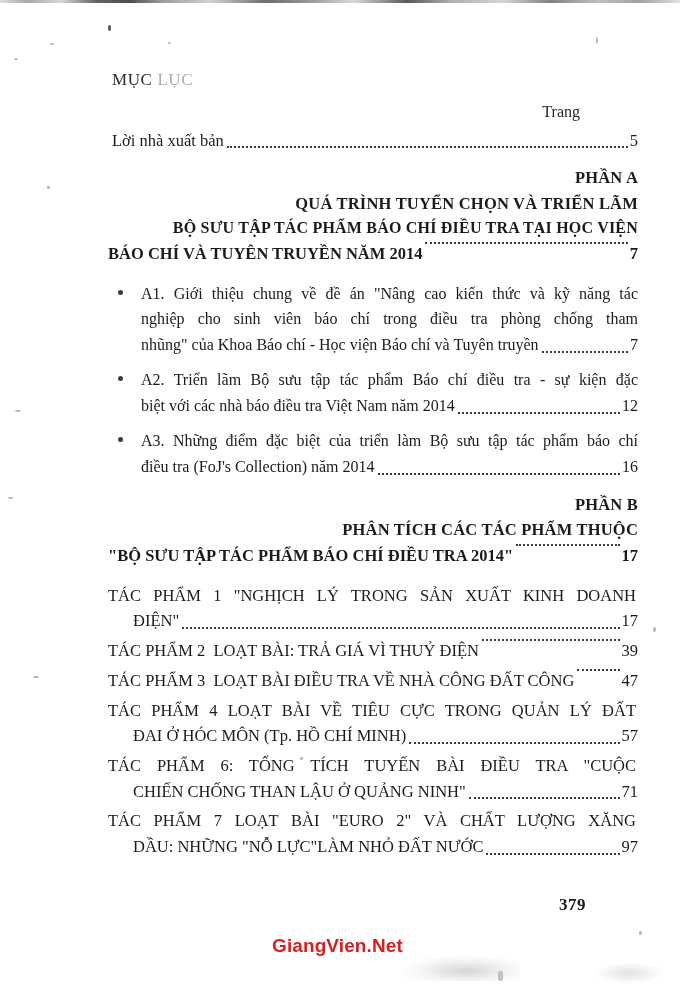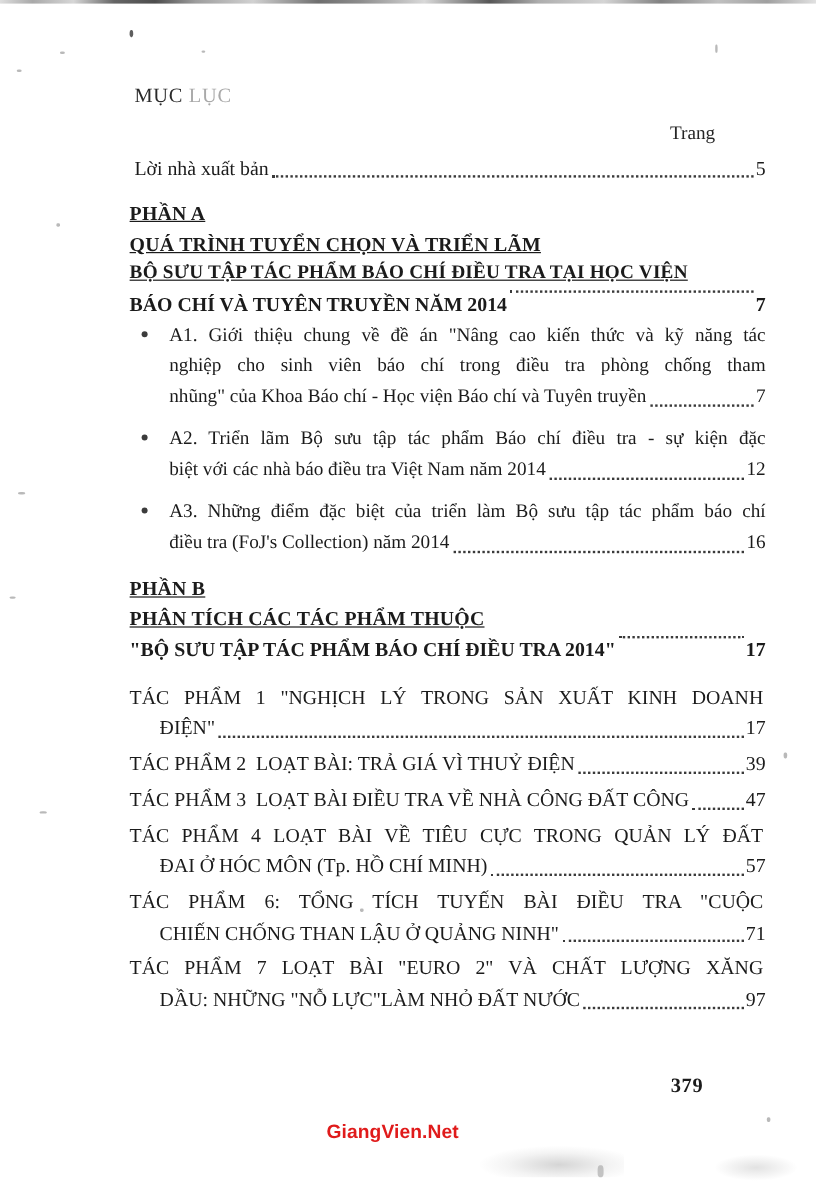--- a/index.html
+++ b/index.html
@@ -74,21 +74,21 @@
     left: 112px;
     top: 70px;
     font-size: 17px;
     letter-spacing: .6px;
     color: #2a2a2a;
   }
   .toc-title .fade { color: #a9a9a9; }
 
   .trang-label {
     position: absolute;
-    right: 32px;
+    right: 48px;
     top: 103px;
     font-size: 16px;
     color: #262626;
   }
 
   .content {
     position: absolute;
     left: 108px;
     top: 128px;
     width: 530px;
@@ -113,38 +113,37 @@
 
   
   .entry-simple {
     margin-left: 4px;
     margin-bottom: 10px;
   }
 
   
   .part-block { margin-top: 12px; }
   .part-line {
-    text-align: left;
+    text-align: right;
     font-weight: bold;
     font-size: 16.5px;
     line-height: 1.55;
     letter-spacing: .2px;
-    text-decoration: underline;
   }
   .part-line.small-caps-head { font-size: 16px; }
   .part-last {
     display: flex;
     font-weight: bold;
     font-size: 16.5px;
     line-height: 1.55;
   }
   .part-last .txt { white-space: pre; }
 
   
-  .bullets { }
+  .bullets { margin-top: 14px; }
   .bullet-item {
     position: relative;
     padding-left: 33px;
     margin-bottom: 9px;
     font-size: 16px;
     line-height: 1.62;
   }
   .bullet-item .dot {
     position: absolute;
     left: 10px;
@@ -180,38 +179,37 @@
     text-align-last: justify;
     padding-right: 2px;
   }
   .work .l2 {
     display: flex;
     align-items: flex-end;
     padding-left: 25px;
   }
   .work.one-line {
     display: flex;
-    align-items: flex-end;
   }
 
   .page-number {
     position: absolute;
     right: 42px;
     top: 895px;
     font-size: 17px;
     font-weight: bold;
     letter-spacing: .5px;
   }
 
   .watermark {
     position: absolute;
     left: 272px;
     top: 935px;
     font-family: "Liberation Sans", sans-serif;
-    font-size: 16px;
+    font-size: 19px;
     font-weight: bold;
     color: #e01b1b;
     letter-spacing: .1px;
   }
 </style>
 </head>
 <body>
 
 <div class="scan-edge-top"></div>
 <div class="speck sp1"></div>

